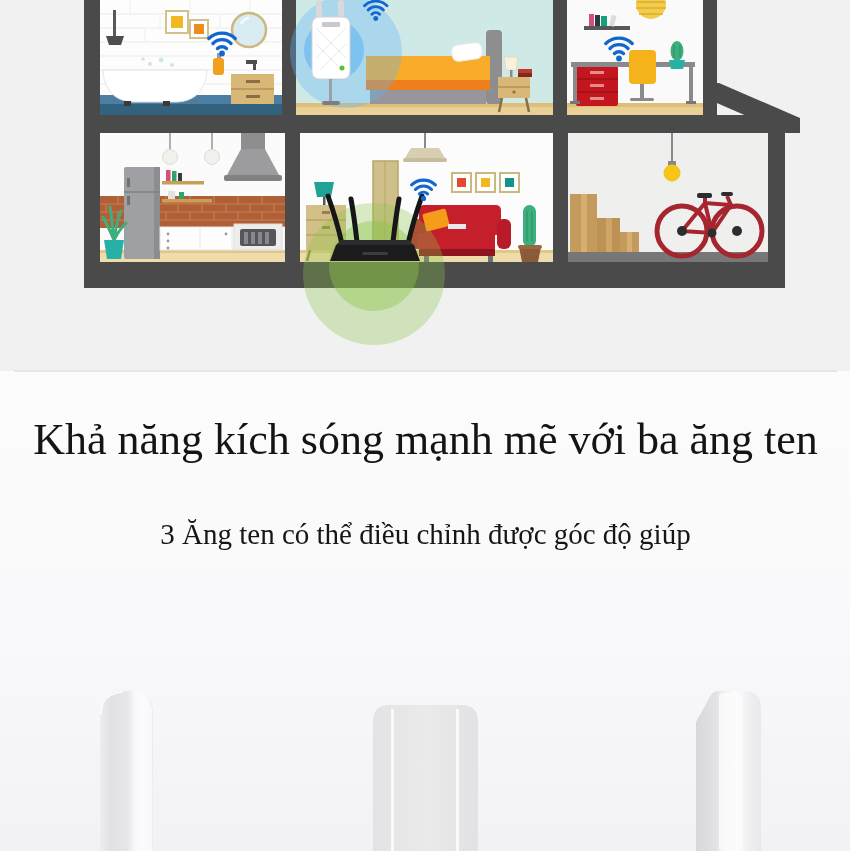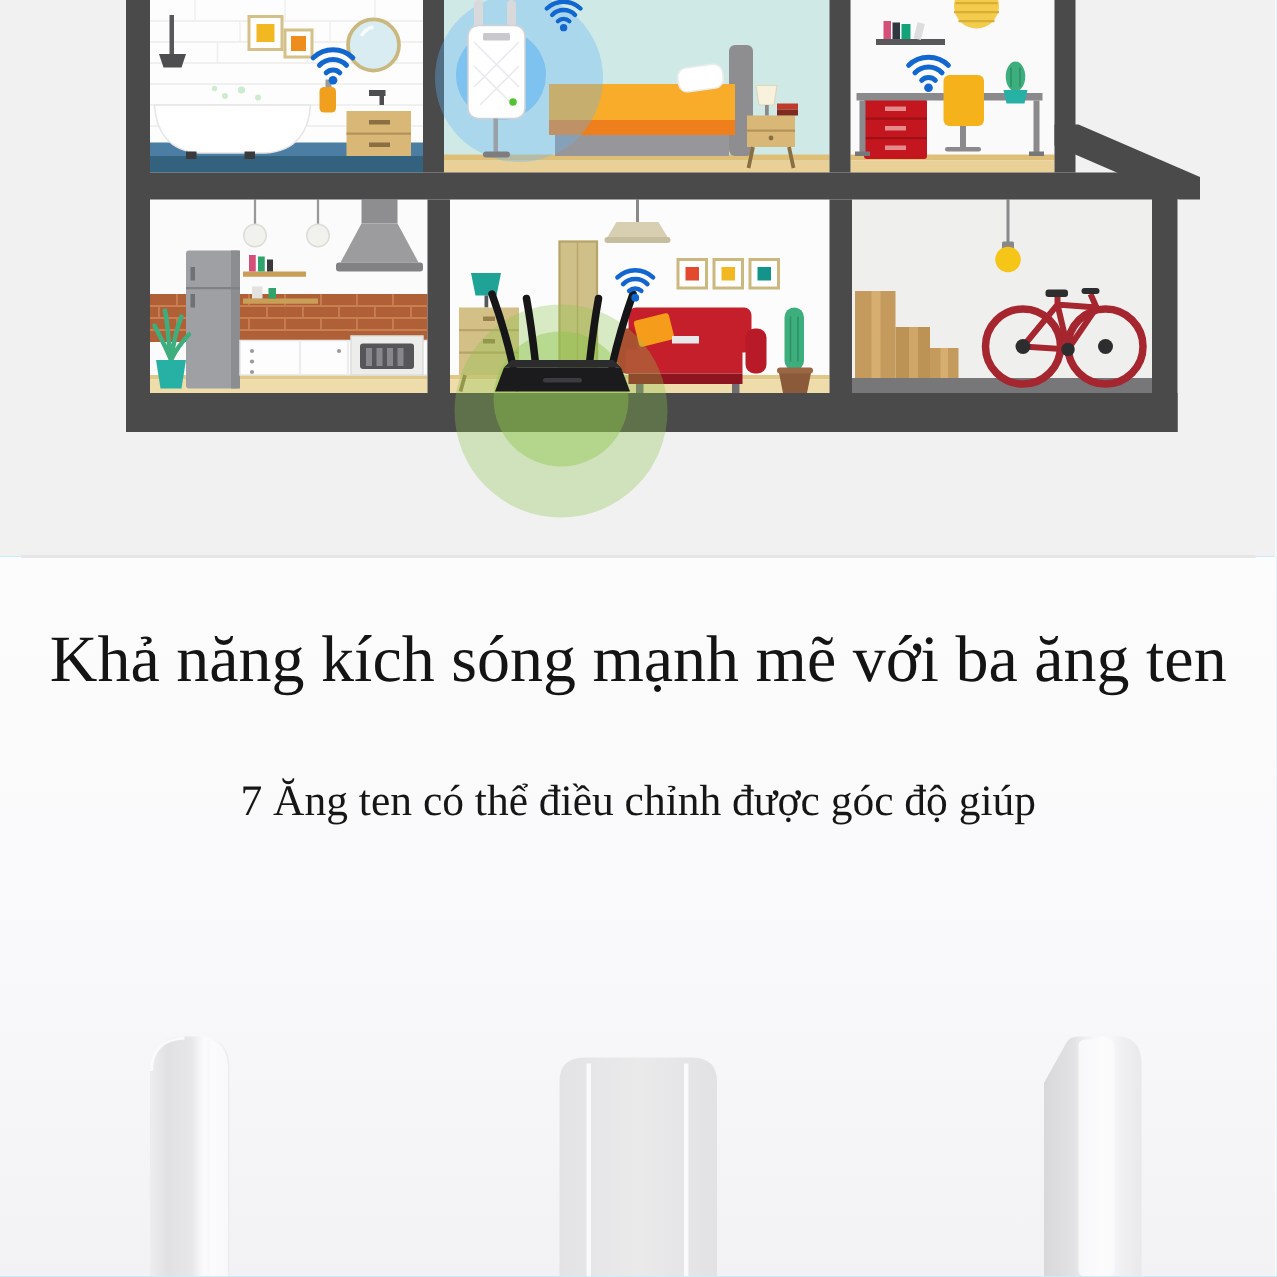--- a/index.html
+++ b/index.html
@@ -1,16 +1,16 @@
 <!DOCTYPE html>
 <html><head>
 <meta charset="utf-8">
 <style>
   html,body{margin:0;padding:0;background:#ffffff;}
-  .page{position:relative;width:850px;height:851px;overflow:hidden;background:#7dd3fc;
+  .page{position:relative;width:850px;height:851px;overflow:hidden;background:#84cc16;
         font-family:"Liberation Serif","DejaVu Serif",serif;}
   .illustration-wrap{position:absolute;top:0;left:0;width:851px;height:371px;}
   .lower-bg{position:absolute;top:371px;left:0;width:851px;height:480px;
             background:linear-gradient(180deg,#fcfcfc 0%,#f9f9fb 55%,#f2f2f4 100%);}
   .divider{position:absolute;top:370px;left:14px;width:823px;height:2px;background:#e6e6e6;}
   .headline{position:absolute;top:412px;left:0;width:851px;text-align:center;
             font-size:44px;line-height:56px;font-weight:400;color:#141414;margin:0;}
   .bodytext{position:absolute;top:514px;left:0;width:851px;text-align:center;
             font-size:29px;line-height:40px;color:#161616;}
   .antenna-wrap{position:absolute;top:685px;left:0;width:851px;height:166px;}
@@ -323,21 +323,21 @@
     <use href="#wifi" transform="translate(604,38)" color="#1266cf"></use>
     <use href="#wifi" transform="translate(410,180) scale(0.9)" color="#1266cf"></use>
   </svg>
   </div>
 
   <div class="lower-bg"></div>
   <div class="divider"></div>
 
   <h2 class="headline">Khả năng kích sóng mạnh mẽ với ba ăng ten</h2>
   <div class="bodytext">
-    <div>7 Ăng ten có thể điều chỉnh được góc độ giúp</div>
+    <div>3 Ăng ten có thể điều chỉnh được góc độ giúp</div>
   </div>
 
   <div class="antenna-wrap">
   <svg width="851" height="166" viewBox="0 0 851 166">
     <defs>
       <linearGradient id="gradL" x1="0" y1="0" x2="1" y2="0">
         <stop offset="0" stop-color="#ededef"></stop>
             <stop offset="0.22" stop-color="#e1e1e4"></stop>
         <stop offset="0.52" stop-color="#e7e7ea"></stop>
             <stop offset="0.68" stop-color="#fbfbfd"></stop>

